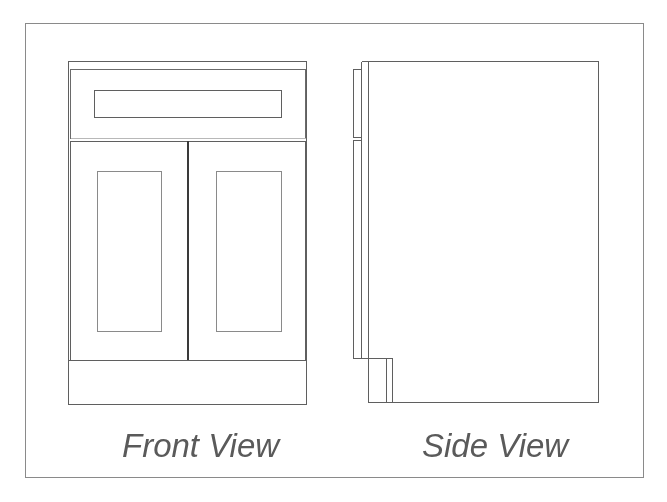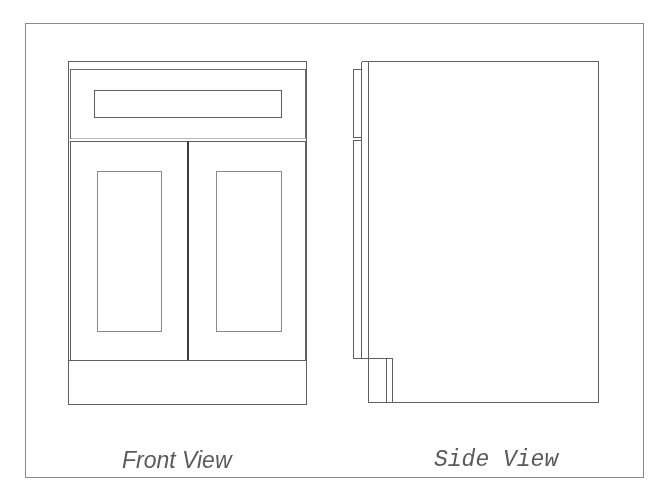--- a/index.html
+++ b/index.html
@@ -1,21 +1,21 @@
 <!DOCTYPE html>
 <html><head>
 <meta charset="utf-8">
 <style>
   html,body{margin:0;padding:0;background:#ffffff;}
   body{width:667px;height:502px;position:relative;overflow:hidden;font-family:"Liberation Sans",sans-serif;}
   #frame{position:absolute;left:25px;top:23px;width:619px;height:455px;border:1px solid #8a8a8a;box-sizing:border-box;}
   svg{position:absolute;left:0;top:0;}
-  .caption{position:absolute;font-style:italic;font-size:23px;color:#5a5a5a;font-family:"Liberation Sans",sans-serif;margin-top:20px;}
+  .caption{position:absolute;font-style:italic;font-size:33px;color:#5a5a5a;font-family:"Liberation Sans",sans-serif;}
   #front-caption{left:122px;top:427px;}
-  #side-caption{left:434px;top:427px;font-family:Liberation Mono, monospace;}
+  #side-caption{left:422px;top:427px;}
 </style>
 </head>
 <body>
 
 <div id="frame"></div>
 
 <svg width="667" height="502" viewBox="0 0 667 502">
   <g fill="none" stroke="#5f5f5f" stroke-width="1" shape-rendering="crispEdges">
 
     <g>

